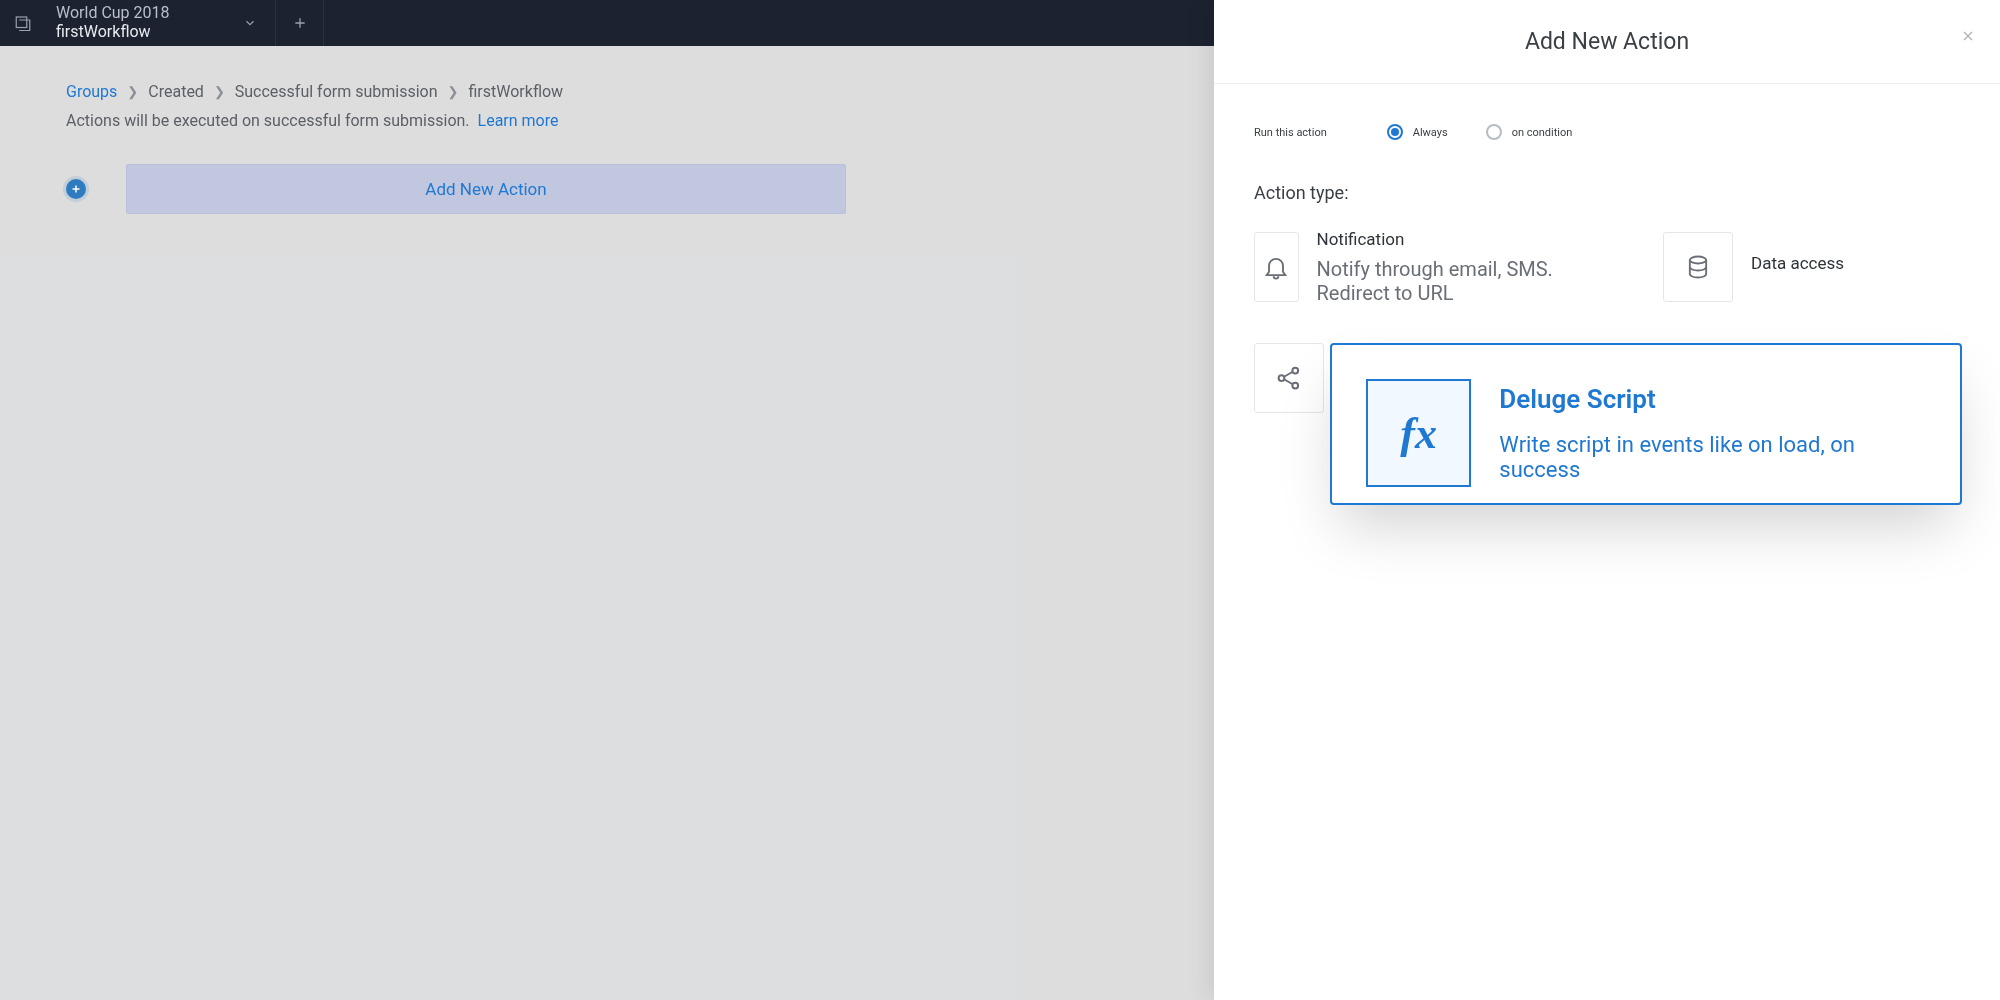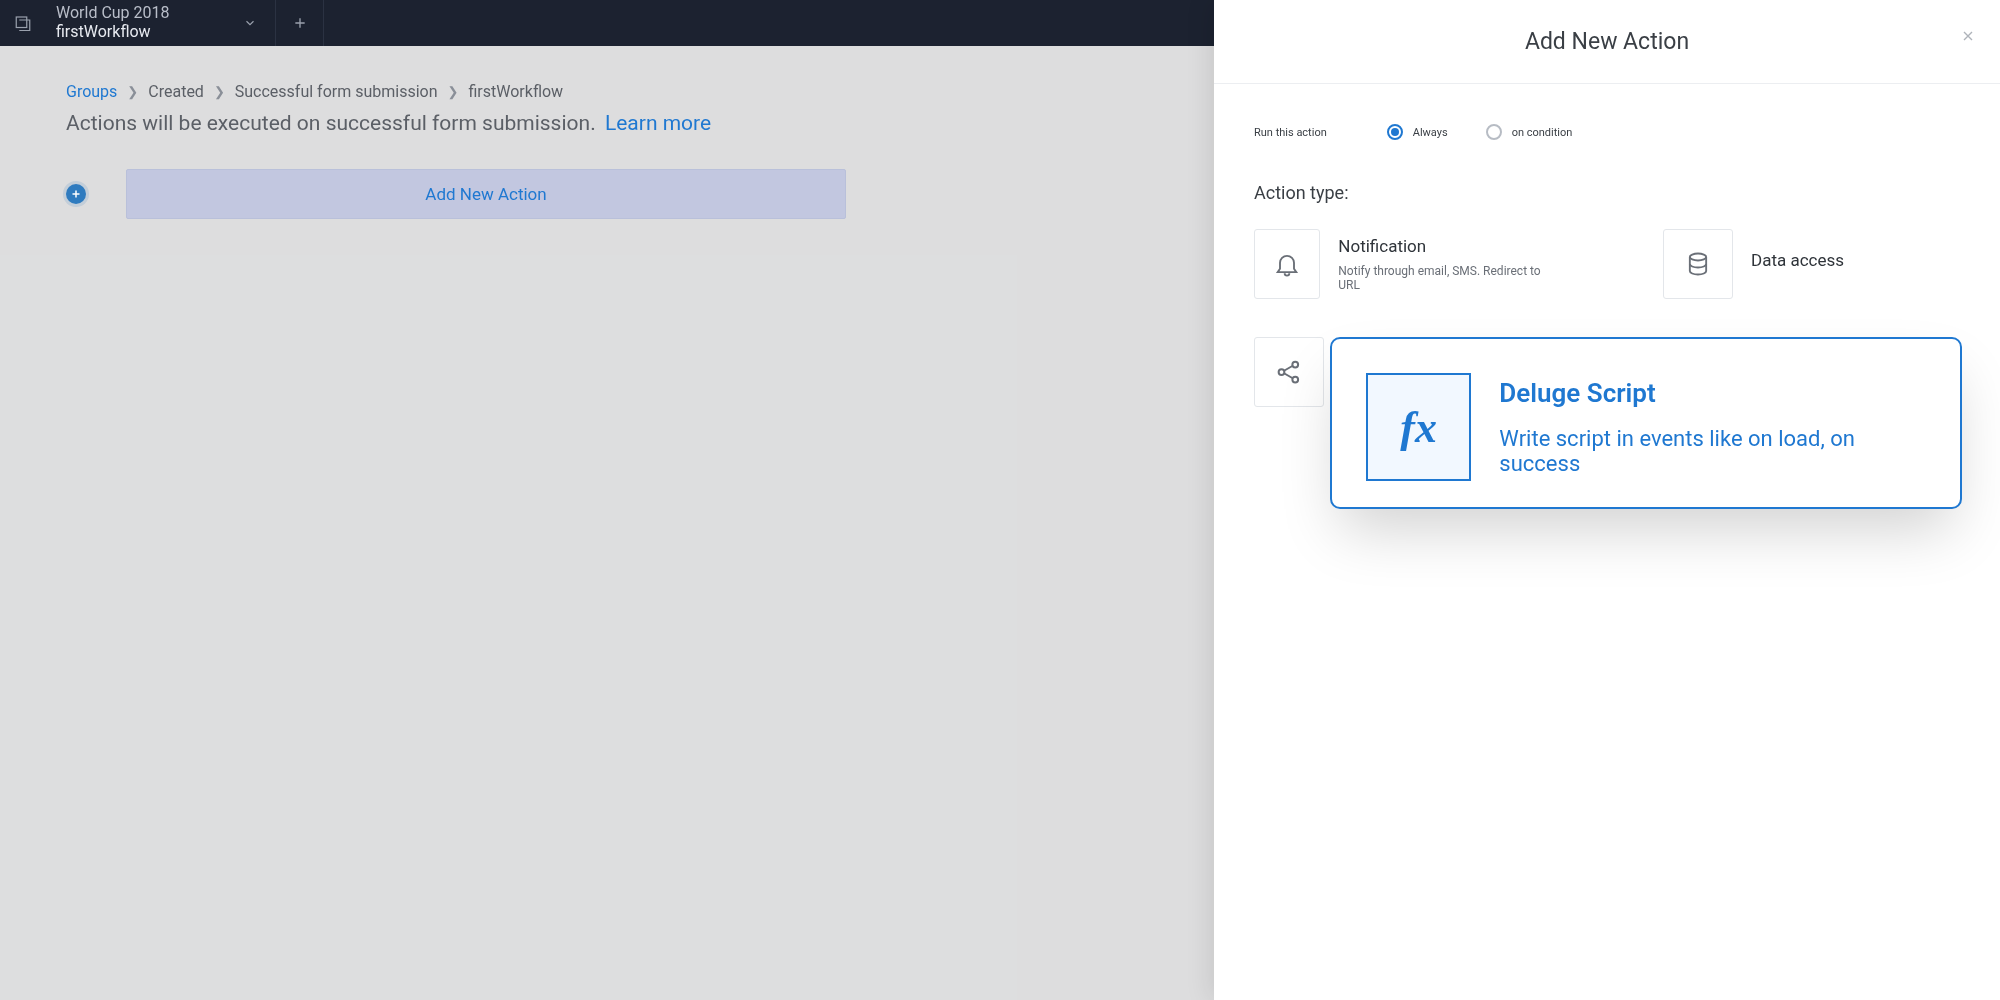--- a/index.html
+++ b/index.html
@@ -38,21 +38,21 @@
 
   
   .content {
     position: absolute;
     top: 46px; left:0; right:0; bottom:0;
     padding: 36px 0 0 66px;
   }
   .breadcrumb { display:flex; gap:10px; align-items:center; font-size:16px; color:#5b5f66;}
   .breadcrumb a.link { color:#1f78d1; text-decoration:none; }
   .breadcrumb .sep { color:#8a8f98; font-size:13px;}
-  .subtitle { margin-top:10px; font-size:21px; color:#5b5f66;}
+  .subtitle { margin-top:10px; font-size:16px; color:#5b5f66;}
   .subtitle a { color:#1f78d1; text-decoration:none; margin-left:4px;}
 
   .add-row { margin-top:34px; display:flex; align-items:center; gap:40px; }
   .plus-badge {
     width:20px; height:20px; border-radius:50%;
     background:#2f7bbf; display:flex; align-items:center; justify-content:center;
     color:#fff; font-weight:bold; box-shadow:0 0 0 3px rgba(47,123,191,.15);
   }
   .add-bar {
     flex:1; height:50px; border:1px solid #b9c0da;
@@ -90,33 +90,33 @@
 
   .section-label { margin-top:42px; font-size:18px; color:#3a3f45;}
 
   .types-grid { margin-top:26px; display:grid; grid-template-columns: 1fr 1fr; column-gap:110px; row-gap:38px;}
   .type-item { display:flex; align-items:center; gap:18px; cursor:pointer;}
   .type-icon {
     width:70px; height:70px; border:1px solid #e3e6ea; border-radius:3px;
     display:flex; align-items:center; justify-content:center; color:#6a6f77;
   }
   .type-text .t-title { font-size:17px; color:#2f343a; margin-bottom:8px;}
-  .type-text .t-desc  { font-size:12px; color:#6a6f77;}
+  .type-text .t-desc  { font-size:20px; color:#6a6f77;}
 
   
   .highlight-row { grid-column: 1 / span 2; display:flex; align-items:flex-start; gap:6px;}
   .hl-leading-icon{
     width:70px; height:70px; border:1px solid #e3e6ea; border-radius:3px;
     display:flex; align-items:center; justify-content:center; color:#6a6f77;
     margin-top:0px;
   }
   .hl-card{
     flex:1;
-    border:2px solid #1f78d1; border-radius:10px;
-    padding:34px 30px 26px 34px;
+    border:2px solid #1f78d1; border-radius:4px;
+    padding:34px 30px 16px 34px;
     display:flex; align-items:center; gap:28px;
     box-shadow: 0 30px 60px -10px rgba(0,0,0,.18);
     background:#fff;
   }
   .hl-fx{
     width:108px; height:108px; border:2px solid #1f78d1;
     background:#f2f8ff;
     display:flex; align-items:center; justify-content:center;
   }
   .hl-fx span{

